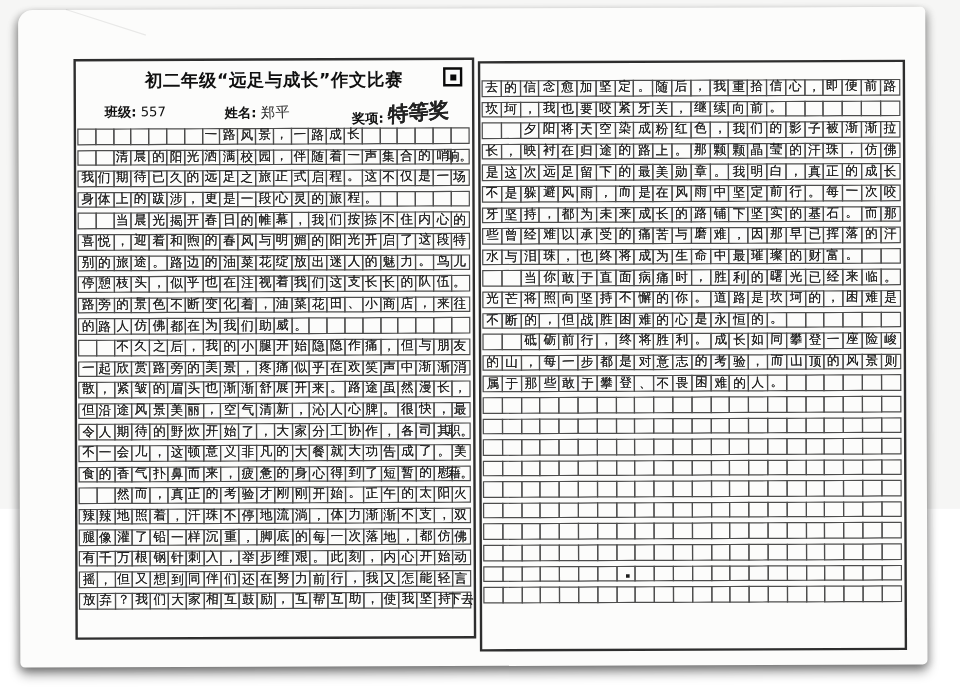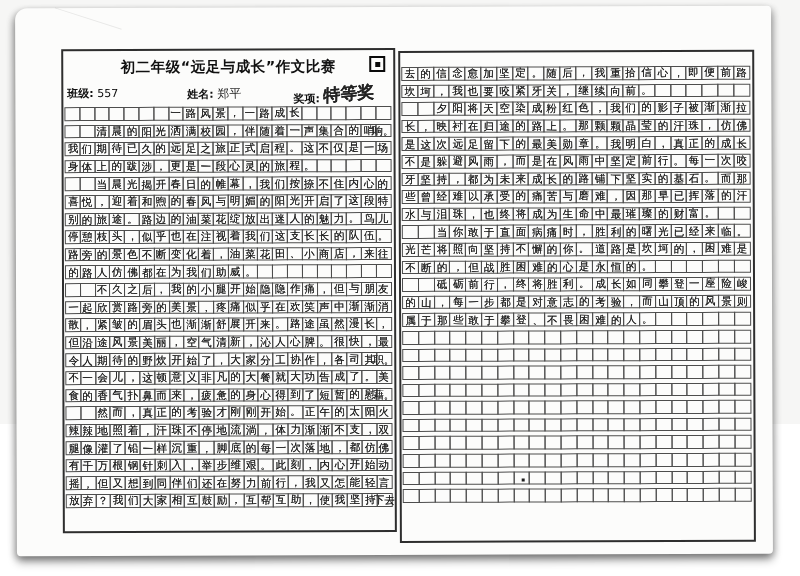--- a/index.html
+++ b/index.html
@@ -16,21 +16,21 @@
   .page-left{left:46px;top:41px;width:330px;height:480px;}
   .page-right{left:383px;top:44px;width:352px;height:488px;}
   .comp-title{margin:0;position:absolute;left:0;right:0;top:7px;text-align:center;
     font-size:14.5px;font-weight:bold;color:#101010;letter-spacing:.5px;}
   .reg-icon{position:absolute;top:6px;right:8px;width:12px;height:12px;border:2.5px solid #0a0a0a;
     display:flex;align-items:center;justify-content:center;background:#fcfcfb;}
   .reg-inner{width:5px;height:5px;background:#0a0a0a;}
   .fields{position:absolute;left:0;top:31px;width:100%;height:24px;font-size:11px;color:#101010;}
   .field{position:absolute;white-space:nowrap;}
   .field b{font-weight:bold;}
-  .field-class{left:4px;top:4px;}
+  .field-class{left:24px;top:4px;}
   .field-name{left:124px;top:4px;}
   .field-award{left:230px;top:4px;}
   .hand{font-family:"DejaVu Serif", serif;color:#232323;}
   .name-val{display:inline-block;font-size:12px;transform:rotate(-2deg);}
   .award-val{display:inline-block;font-size:17px;font-weight:bold;transform:rotate(-5deg) skewX(-6deg);
     position:relative;top:-3px;text-shadow:0 0 .5px #232323;}
   .grid{position:absolute;left:1px;right:1px;}
   .grid-l{top:56px;}
   .grid-r{top:14px;}
   .grid-row{display:flex;height:13.6px;margin-bottom:4px;}

